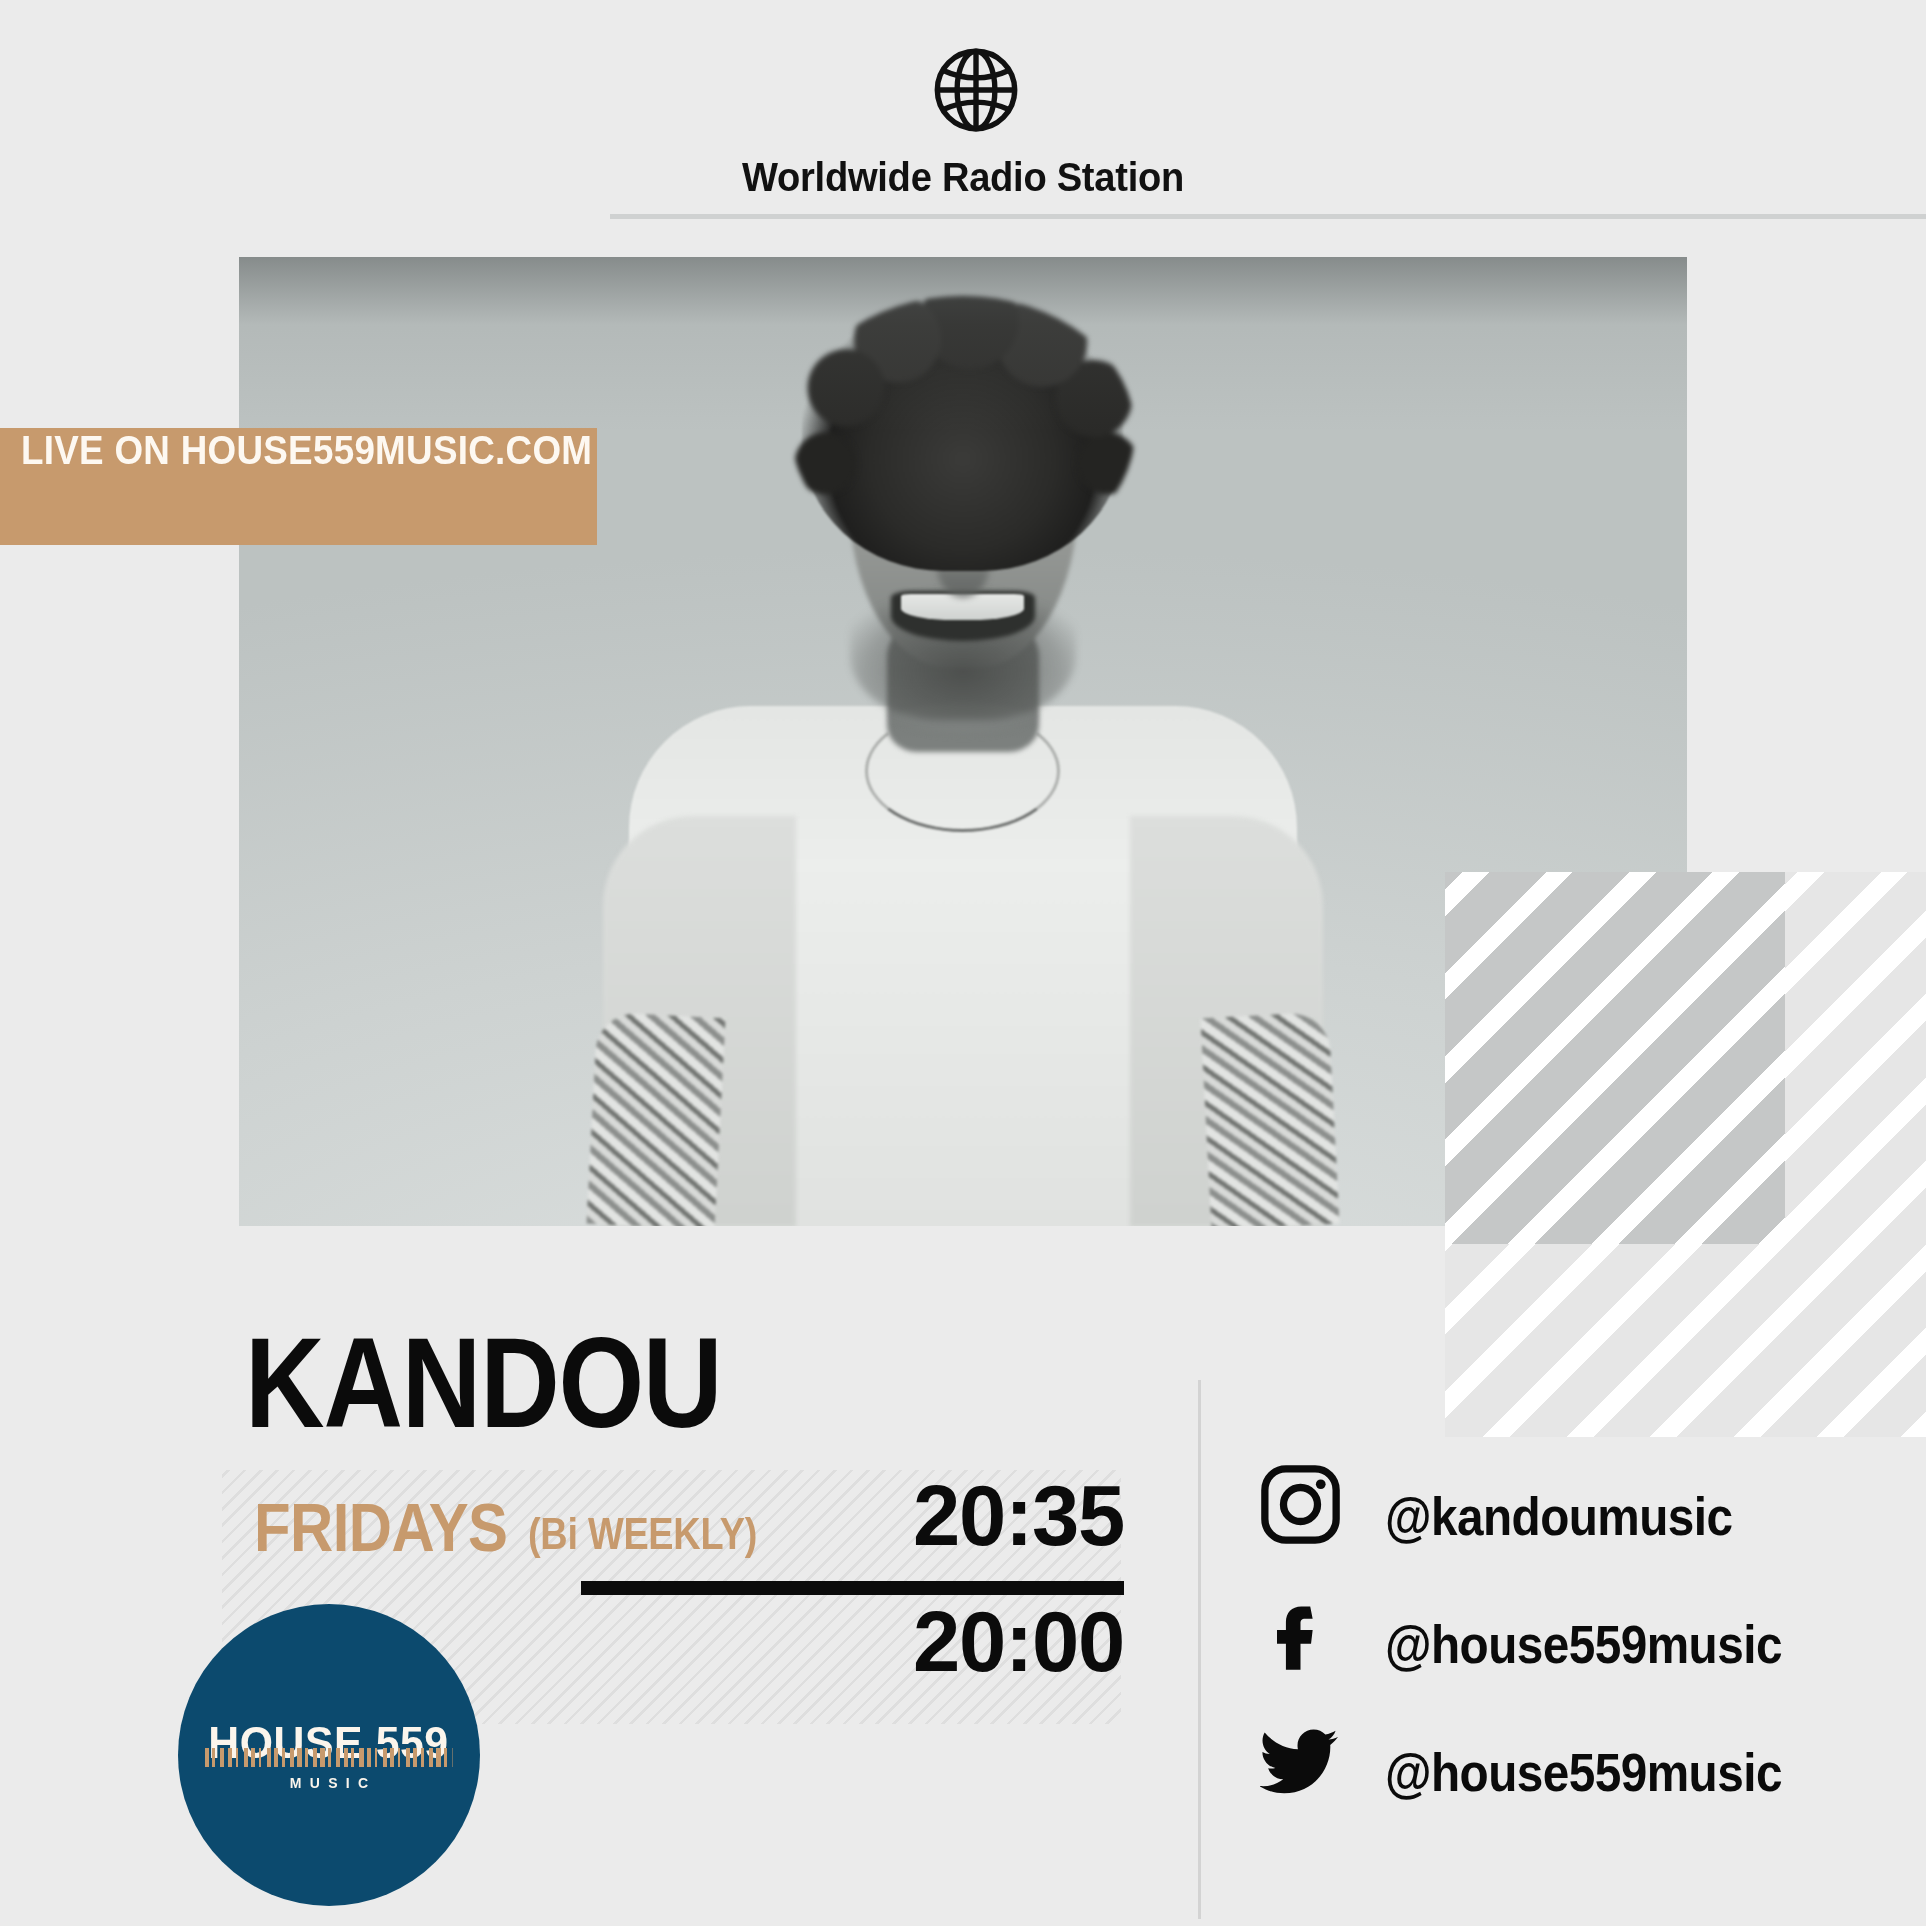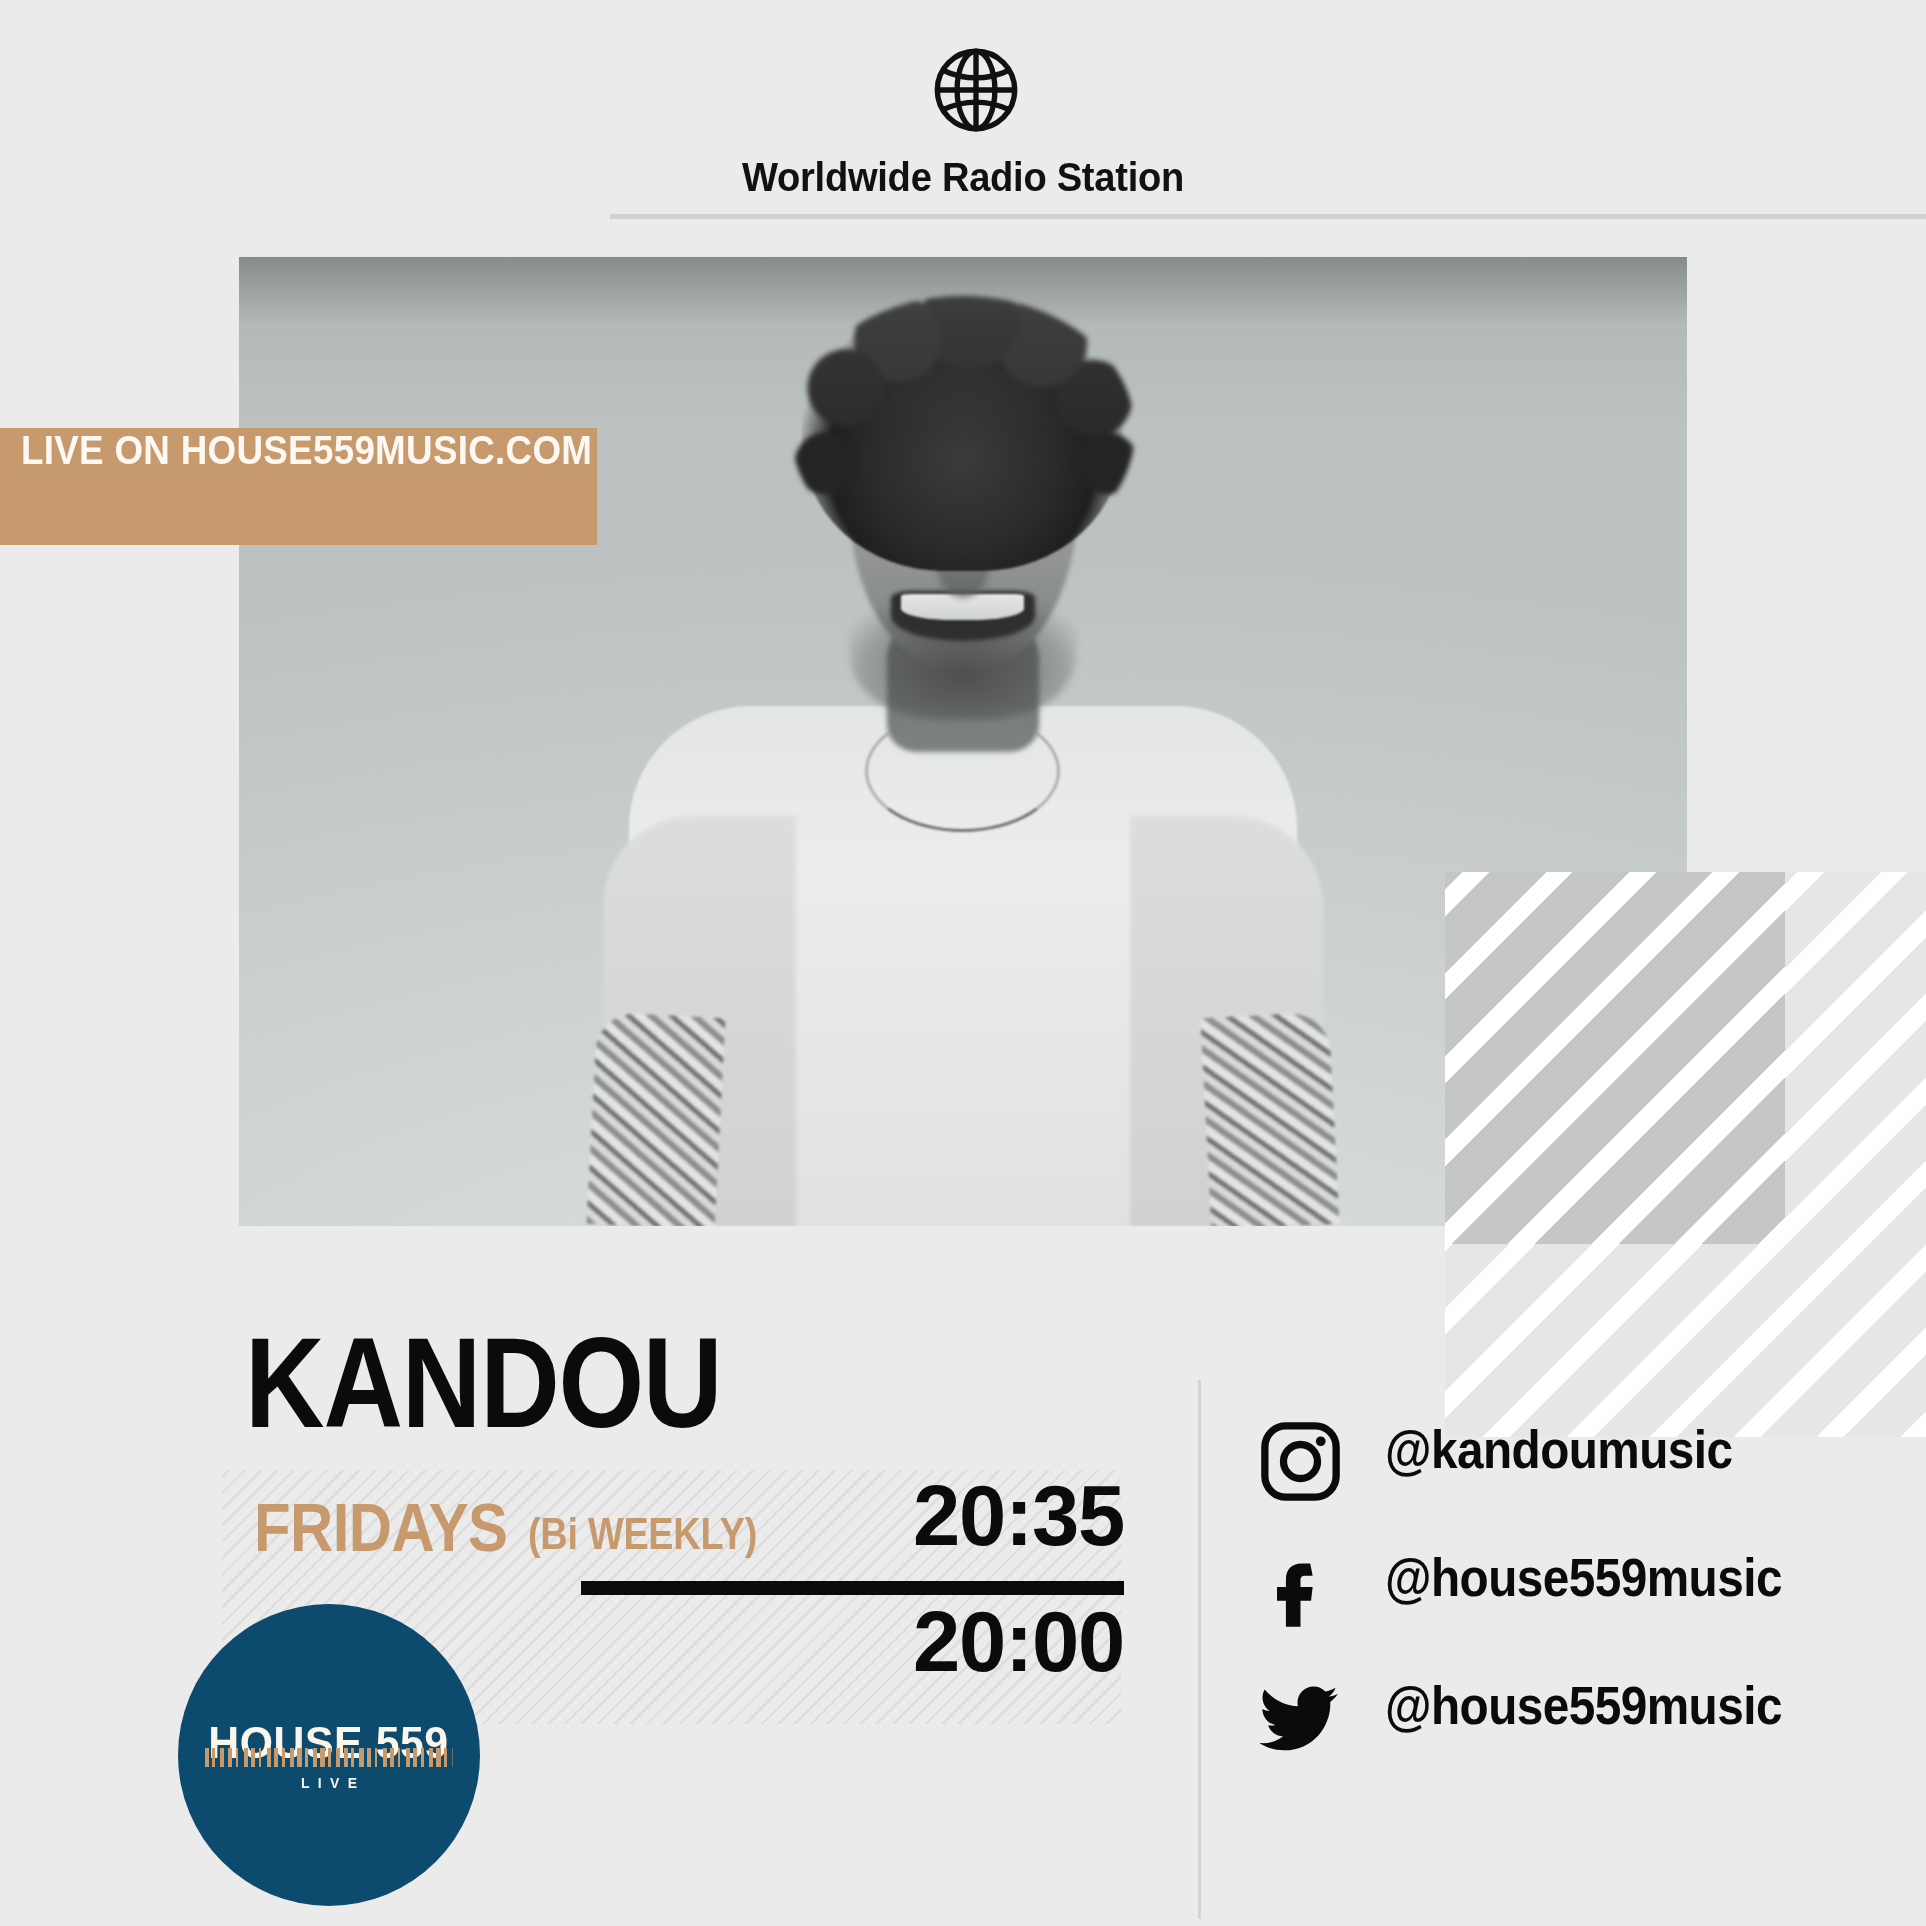--- a/index.html
+++ b/index.html
@@ -253,21 +253,21 @@
 
   
   #section-divider {
     position:absolute; left:1198px; top:1380px; width:3.2px; height:539px;
     background:#d3d3d3;
   }
 
   
   #socials { position:absolute; left:1258px; top:1419px; width:668px; }
   .social-row {
-    display:flex; align-items:flex-start; height:128px;
+    display:flex; align-items:flex-end; height:128px;
   }
   .social-icon {
     width:85px; min-width:85px; height:85px;
     display:flex; align-items:center; justify-content:center;
   }
   .social-handle {
     margin-left:42px;
     font-size:53px; font-weight:bold; color:#0b0b0b;
     letter-spacing:-0.6px;
     transform:scaleX(0.9); transform-origin:left center;
@@ -335,21 +335,21 @@
 <div id="schedule-freq">(Bi WEEKLY)</div>
 
 <div id="time-start">20:35</div>
 
 <div id="time-rule"></div>
 
 <div id="time-end">20:00</div>
 
 <div id="logo-circle">
   <div id="logo-wordmark">HOUSE 559</div>
-  <div id="logo-sub">LIVE</div>
+  <div id="logo-sub">MUSIC</div>
 </div>
 
 <div id="section-divider"></div>
 
 <div id="socials">
 
   <div class="social-row">
     <span class="social-icon">
       <svg viewBox="0 0 100 100" width="81" height="81">
         <rect x="6" y="6" width="88" height="88" rx="26" ry="26" fill="none" stroke="#0b0b0b" stroke-width="9"></rect>

